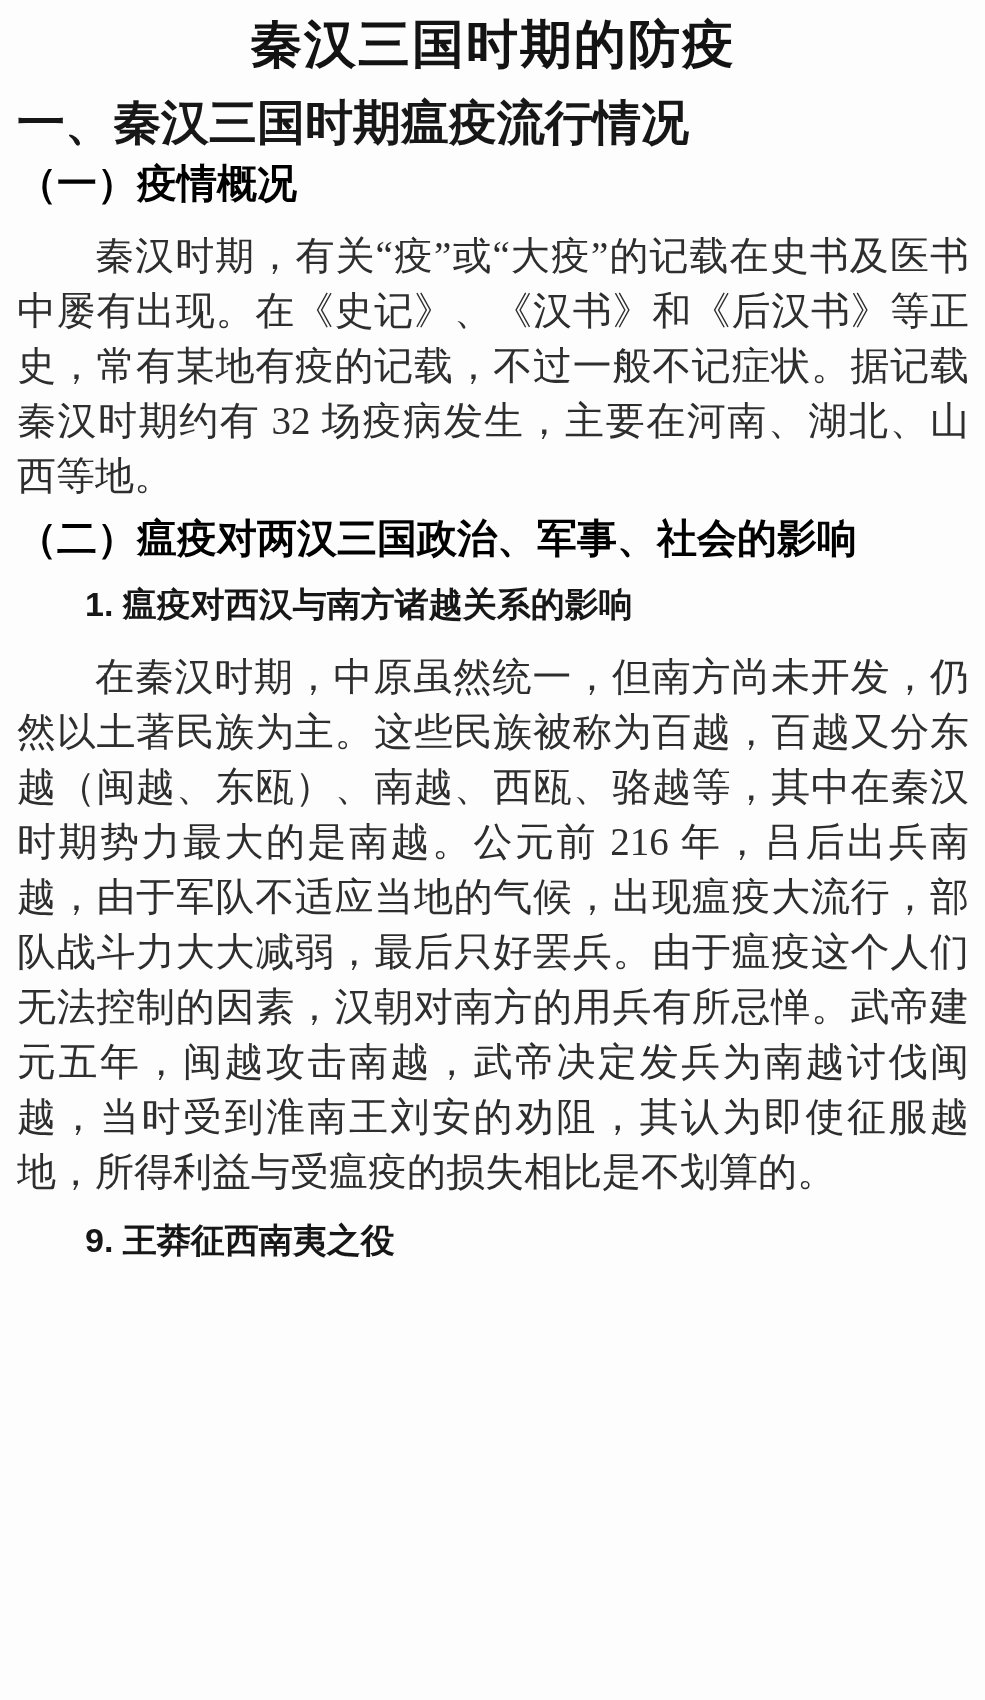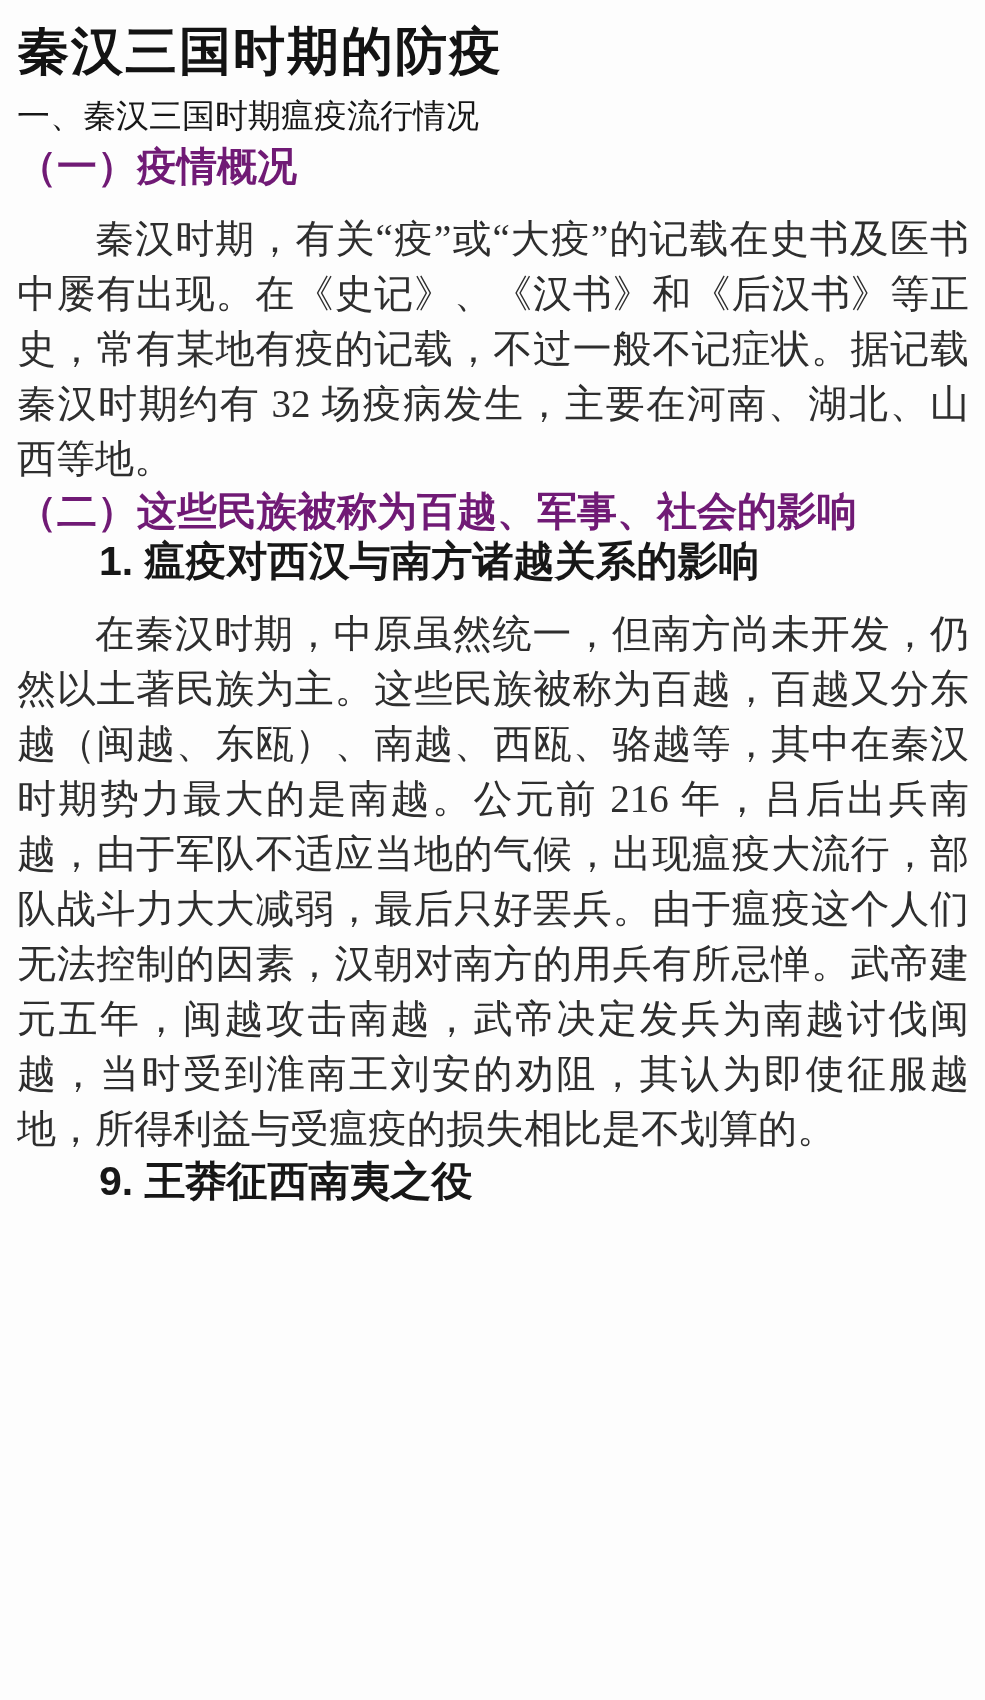--- a/index.html
+++ b/index.html
@@ -14,45 +14,46 @@
     height: 1700px;
     overflow: hidden;
     background: #fdfdfd;
     padding: 12px 16px 0 17px;
   }
   .doc-title {
     font-family: "Liberation Sans", "DejaVu Sans", sans-serif;
     font-weight: 700;
     font-size: 52px;
     line-height: 64px;
-    text-align: left;
+    text-align: center;
     color: #131313;
     letter-spacing: 2px;
-    margin-top: 7px;
   }
   .h-major {
-    margin-top: 8px;
+    margin-top: 22px;
     font-family: "Liberation Sans", "DejaVu Sans", sans-serif;
-    font-weight: 400;
-    font-size: 33px;
+    font-weight: 700;
+    font-size: 48px;
     line-height: 50px;
     color: #171717;
   }
   .h-sub {
+    margin-top: 10px;
     font-family: "Liberation Sans", "DejaVu Sans", sans-serif;
     font-weight: 700;
     font-size: 40px;
     line-height: 50px;
-    color: #701a75;
+    color: #000000;
   }
   .h-num {
+    margin-top: 16px;
     text-indent: 2em;
     font-family: "Liberation Sans", "DejaVu Sans", sans-serif;
     font-weight: 700;
-    font-size: 41px;
+    font-size: 34px;
     line-height: 50px;
     color: #171717;
   }
   p.body-para {
     margin-top: 20px;
     font-family: Liberation Serif, serif;
     font-size: 39px;
     line-height: 55px;
     color: #2e2e2e;
     text-align: justify;
@@ -70,21 +71,21 @@
 <div class="page">
 
   <h1 class="doc-title">秦汉三国时期的防疫</h1>
 
   <h2 class="h-major">一、秦汉三国时期瘟疫流行情况</h2>
 
   <h3 class="h-sub">（一）疫情概况</h3>
 
   <p class="body-para">秦汉时期，有关“疫”或“大疫”的记载在史书及医书中屡有出现。在《史记》、《汉书》和《后汉书》等正史，常有某地有疫的记载，不过一般不记症状。据记载秦汉时期约有 32 场疫病发生，主要在河南、湖北、山西等地。</p>
 
-  <h3 class="h-sub">（二）这些民族被称为百越、军事、社会的影响</h3>
+  <h3 class="h-sub">（二）瘟疫对两汉三国政治、军事、社会的影响</h3>
 
 
   <h4 class="h-num">1. 瘟疫对西汉与南方诸越关系的影响</h4>
 
   <p class="body-para">在秦汉时期，中原虽然统一，但南方尚未开发，仍然以土著民族为主。这些民族被称为百越，百越又分东越（闽越、东瓯）、南越、西瓯、骆越等，其中在秦汉时期势力最大的是南越。公元前 216 年，吕后出兵南越，由于军队不适应当地的气候，出现瘟疫大流行，部队战斗力大大减弱，最后只好罢兵。由于瘟疫这个人们无法控制的因素，汉朝对南方的用兵有所忌惮。武帝建元五年，闽越攻击南越，武帝决定发兵为南越讨伐闽越，当时受到淮南王刘安的劝阻，其认为即使征服越地，所得利益与受瘟疫的损失相比是不划算的。</p>
 
   <h4 class="h-num">9. 王莽征西南夷之役</h4>
 
 
 </div>

